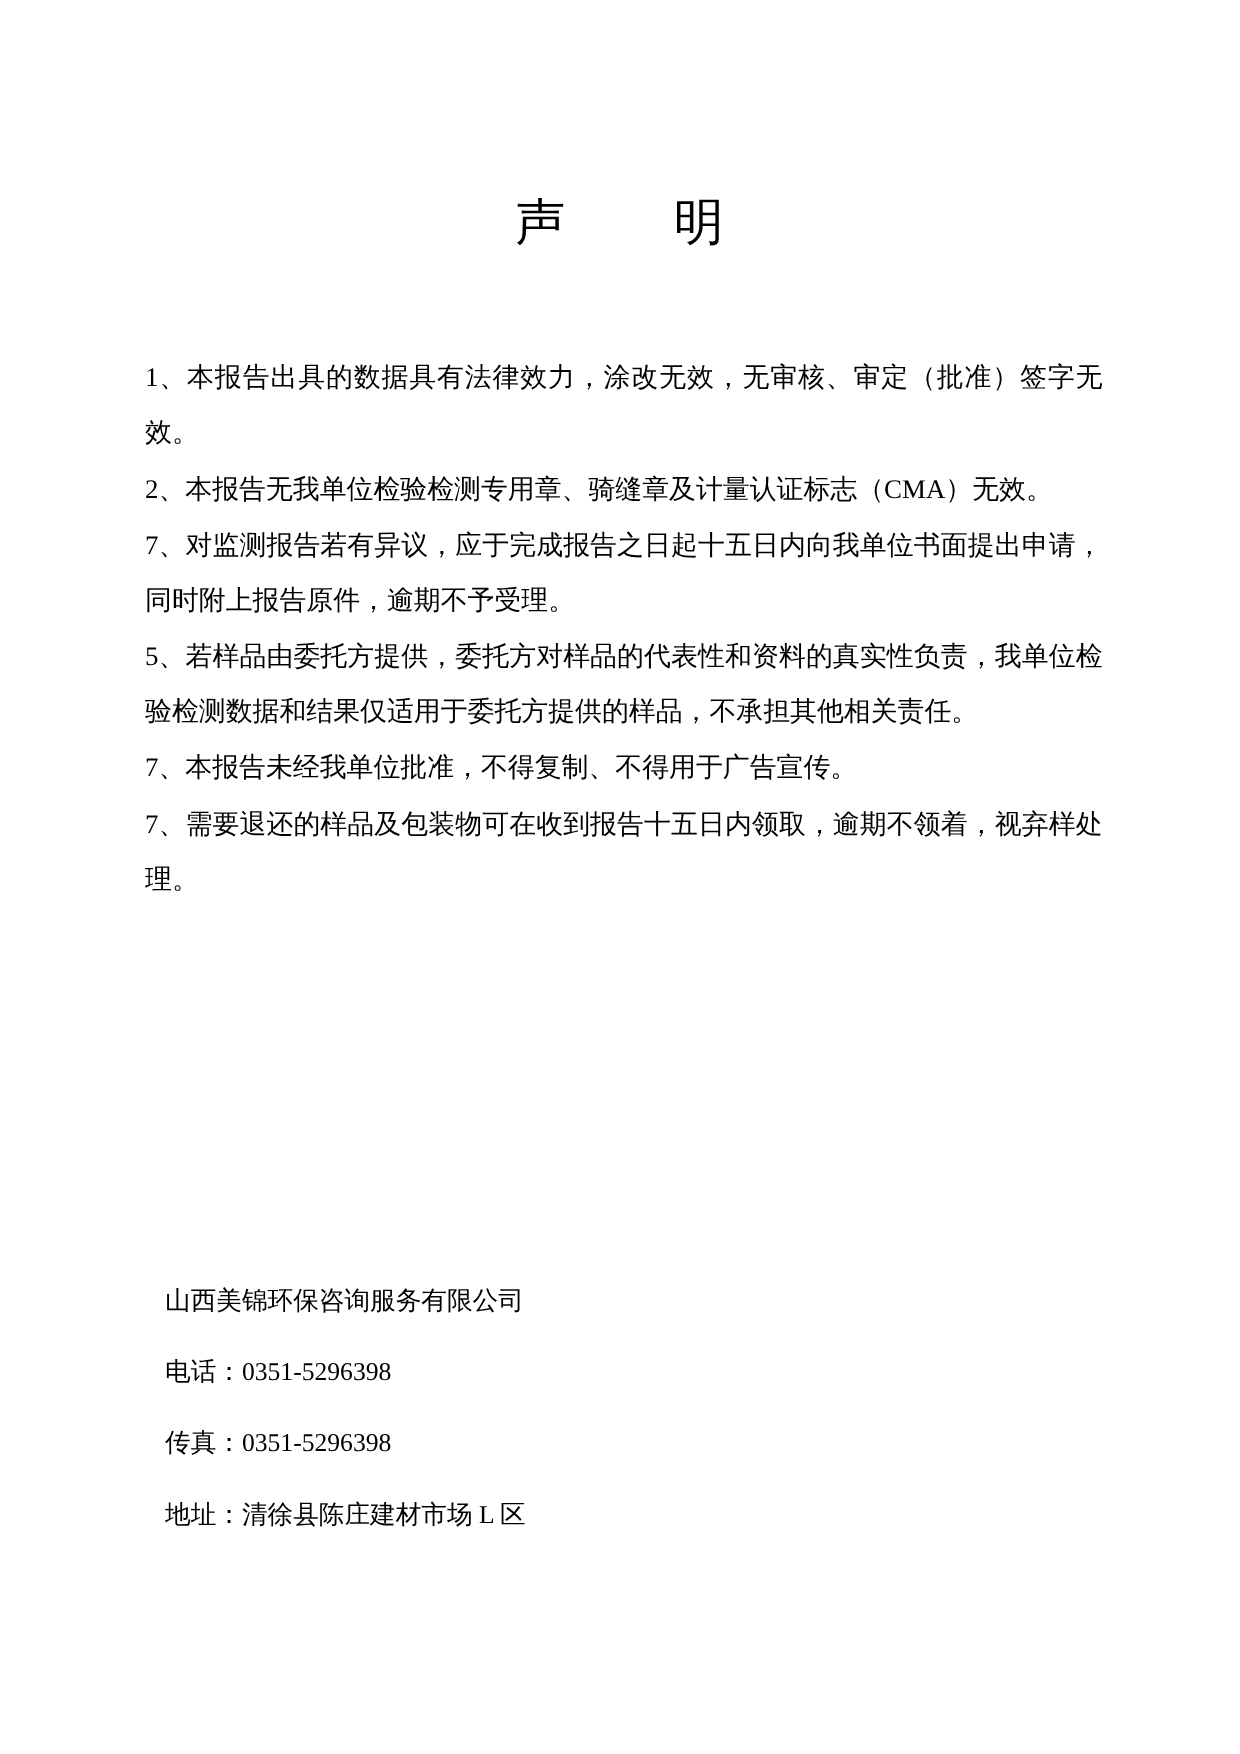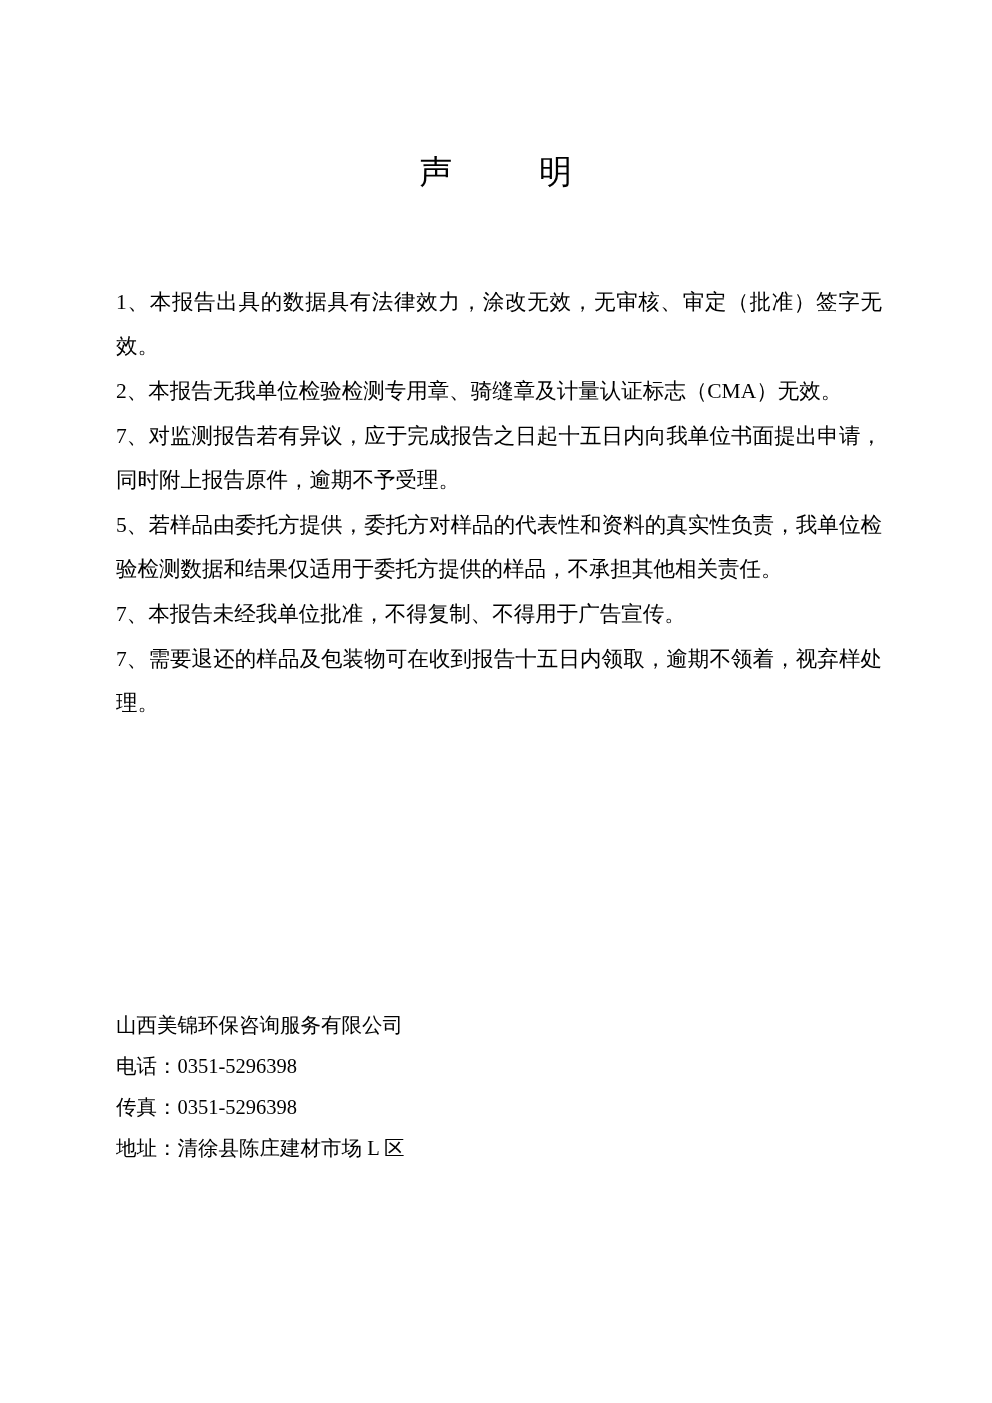--- a/index.html
+++ b/index.html
@@ -15,21 +15,21 @@
     font-family: "Liberation Serif", "DejaVu Serif", serif;
     color: #000000;
     overflow: hidden;
   }
   .title {
     position: absolute;
     top: 150px;
     left: 0;
     width: 992px;
     text-align: center;
-    font-size: 33px;
+    font-size: 40px;
     letter-spacing: 0.02em;
     font-family: "Liberation Serif", "DejaVu Serif", serif;
   }
   .title .gap {
     display: inline-block;
     width: 86px;
   }
   .body-block {
     position: absolute;
     top: 280px;
@@ -46,21 +46,21 @@
   }
   .contact-block {
     position: absolute;
     top: 1005px;
     left: 116px;
     width: 700px;
   }
   .contact-line {
     font-size: 20.5px;
     line-height: 41px;
-    margin: 0;
+    margin: 16px;
     white-space: pre;
   }
 </style>
 </head>
 <body>
 
 <div class="page">
 
   <div class="title"><span>声</span><span class="gap"></span><span>明</span></div>
 

